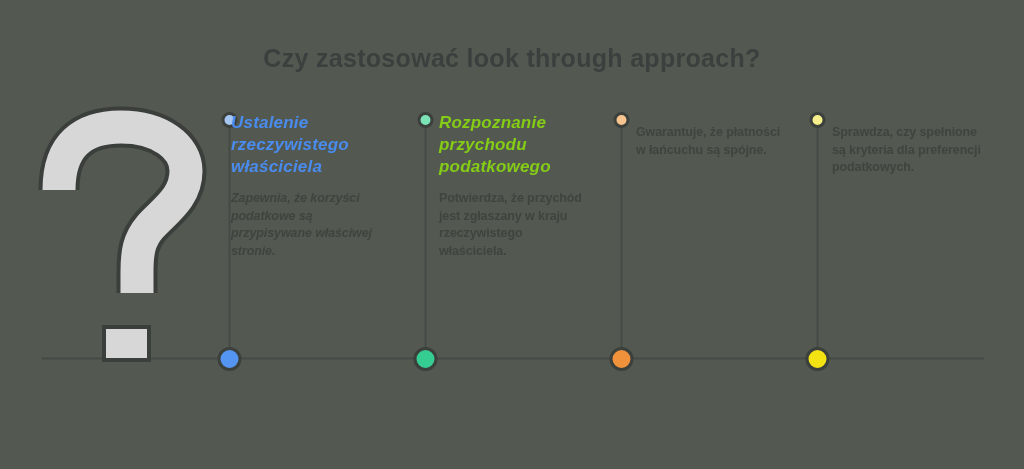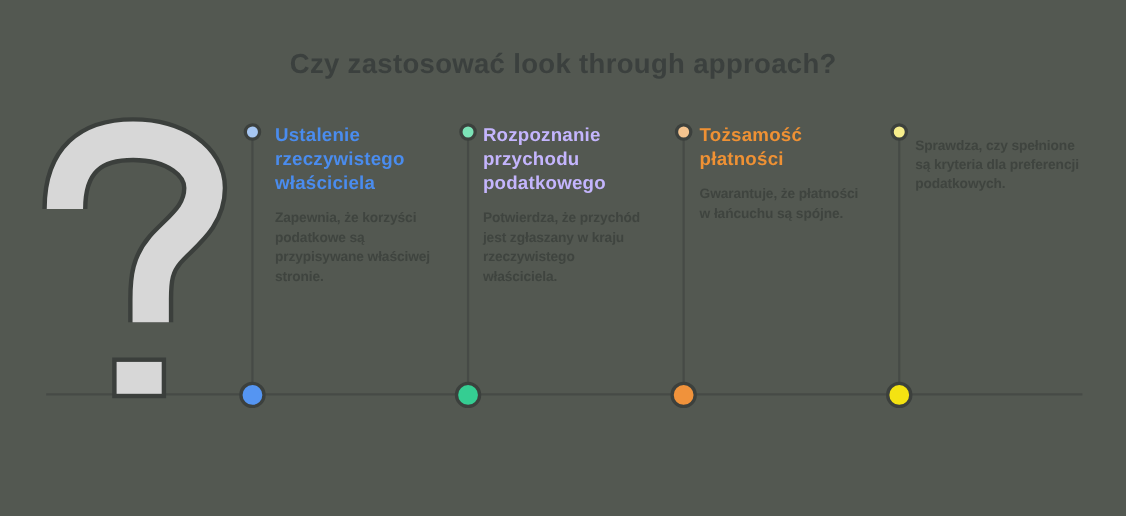--- a/index.html
+++ b/index.html
@@ -38,26 +38,26 @@
   }
   .col .desc {
     margin-top: 12px;
     font-size: 12.5px;
     font-weight: bold;
     line-height: 17.5px;
     letter-spacing: -0.1px;
     white-space: pre-line;
     color: #3f443f;
   }
-  .col-0 { left: 250px; }
+  .col-0 { left: 231px; font-style: italic; }
   .col-1 { left: 439px; }
   .col-2 { left: 636px; }
   .col-3 { left: 832px; }
   .accent-blue   { color: #4a8cee; }
-  .accent-green  { color: #c4b5fd; }
+  .accent-green  { color: #84cc16; font-style: italic; }
   .accent-orange { color: #ef9134; }
   .accent-yellow { color: #f2e21a; }
 </style>
 </head>
 <body>
 
 <div class="stage">
 
   <div class="page-title">Czy zastosować look through approach?</div>
 
@@ -103,22 +103,20 @@
     <div class="heading accent-green">Rozpoznanie
 przychodu
 podatkowego</div>
     <div class="desc">Potwierdza, że przychód
 jest zgłaszany w kraju
 rzeczywistego
 właściciela.</div>
   </div>
 
   <div class="col col-2">
-    <div class="heading accent-orange">Tożsamość
-płatności</div>
     <div class="desc">Gwarantuje, że płatności
 w łańcuchu są spójne.</div>
   </div>
 
   <div class="col col-3">
     <div class="desc">Sprawdza, czy spełnione
 są kryteria dla preferencji
 podatkowych.</div>
   </div>
 

